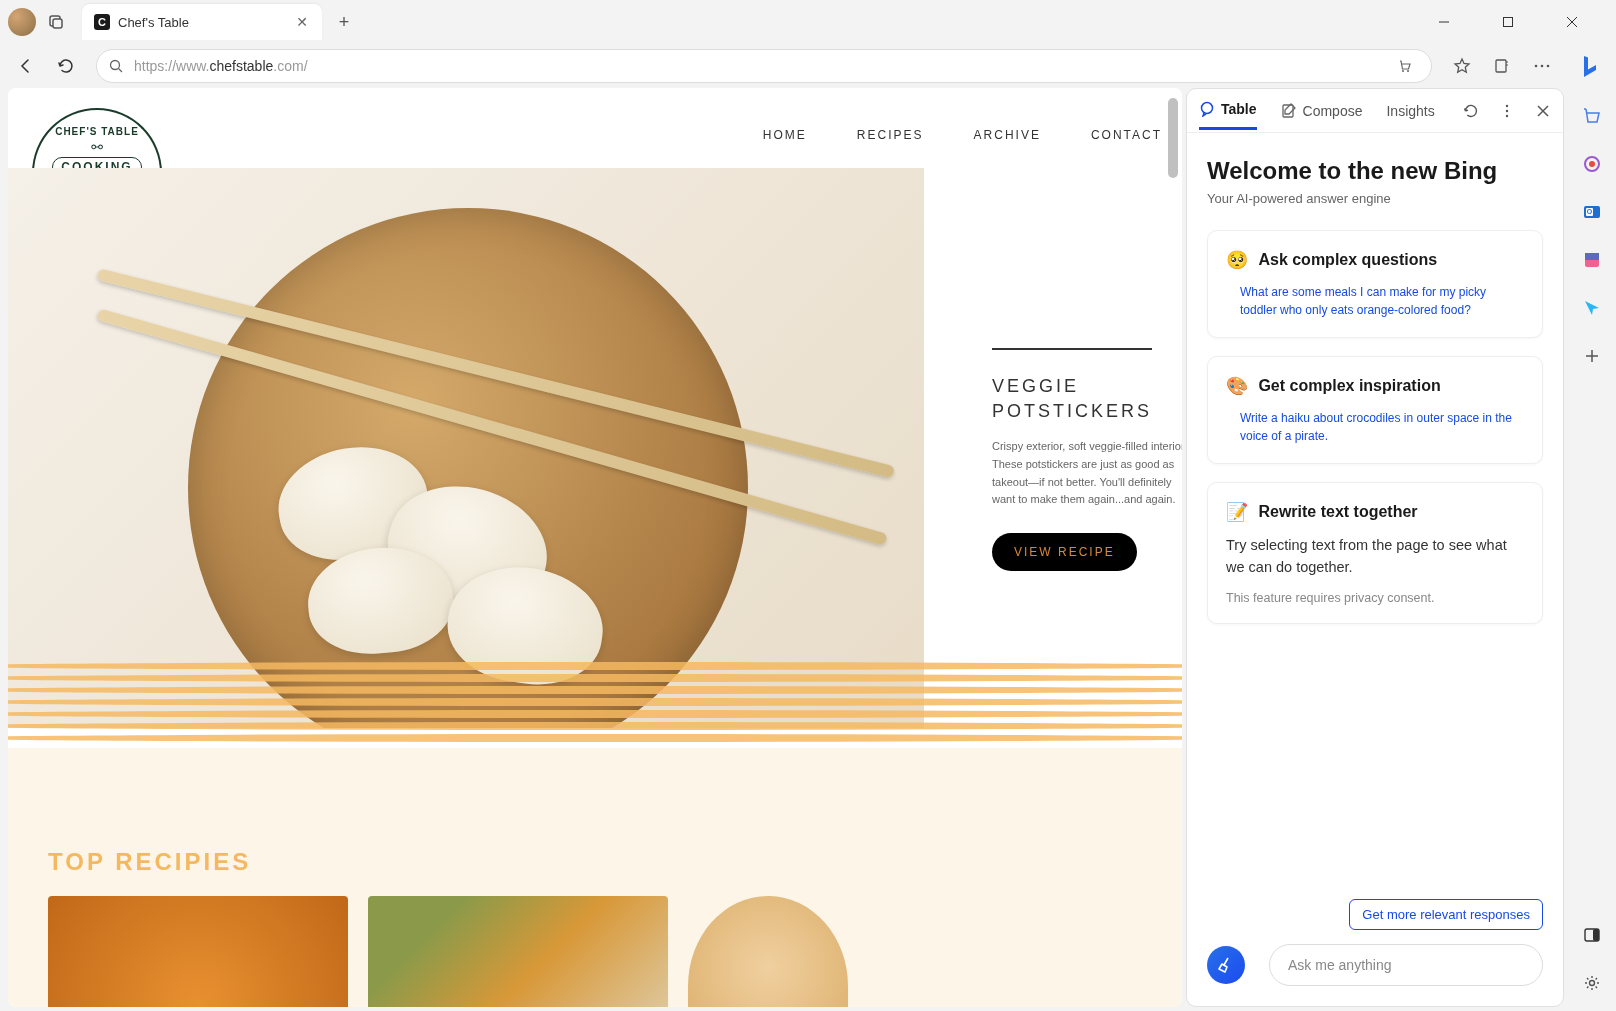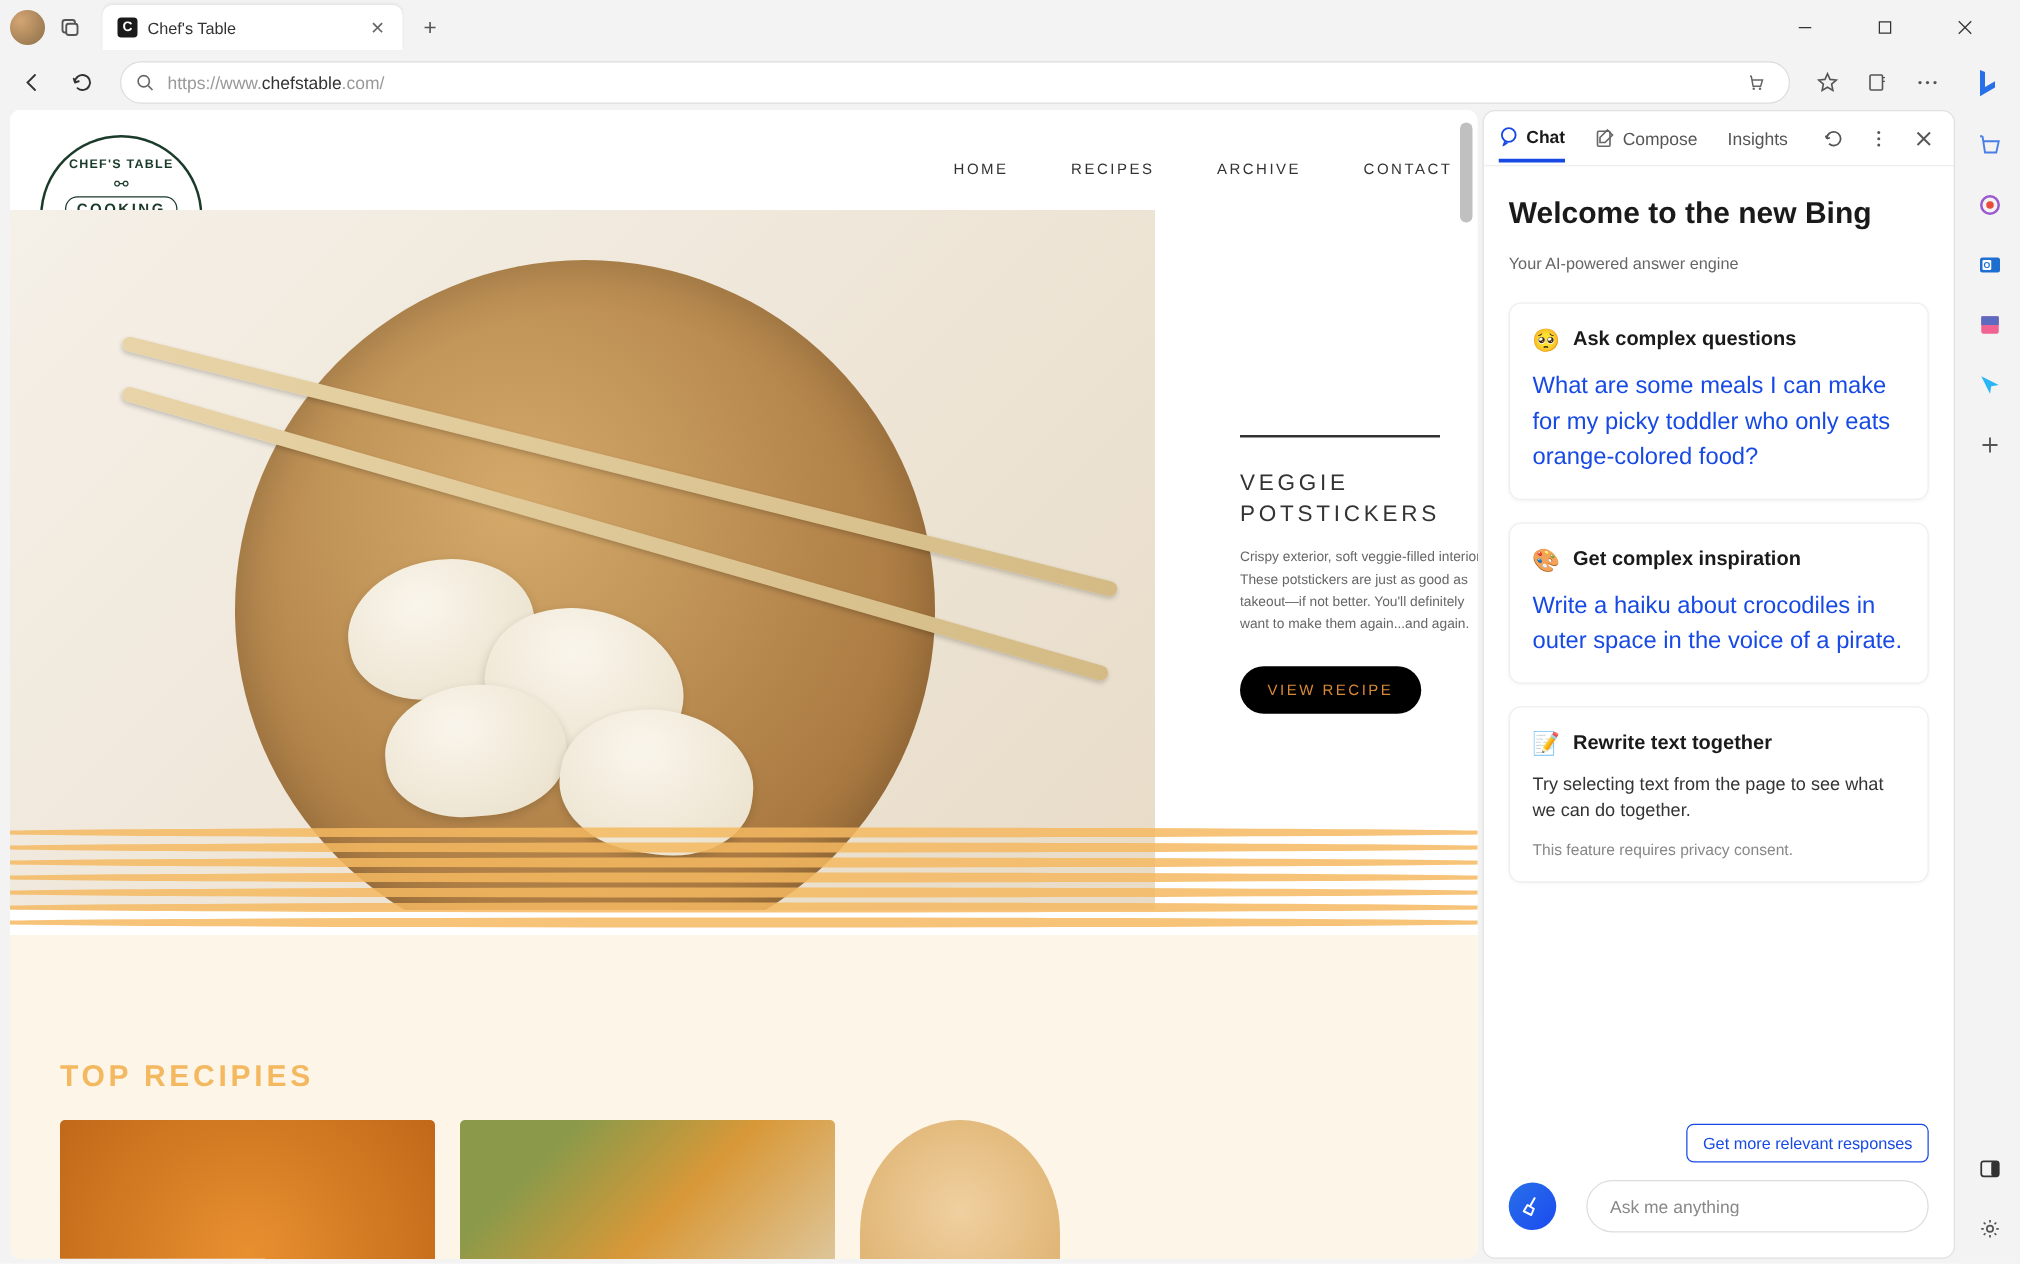--- a/index.html
+++ b/index.html
@@ -81,27 +81,27 @@
 
 .bing-sidebar { width: 378px; background: #fff; border: 1px solid #e0e0e0; border-radius: 10px; margin: 0 4px 4px 0; display: flex; flex-direction: column; }
 .bing-header { height: 44px; display: flex; align-items: center; padding: 0 12px; border-bottom: 1px solid #eee; gap: 24px; }
 .bing-tab { display: flex; align-items: center; gap: 6px; font-size: 14px; color: #555; cursor: pointer; padding: 10px 0; }
 .bing-tab.active { color: #1a1a1a; font-weight: 600; border-bottom: 3px solid #174ae4; }
 .bing-tab-icon { width: 16px; height: 16px; }
 .bing-hdr-actions { margin-left: auto; display: flex; gap: 12px; align-items: center; }
 .bing-hdr-btn { width: 24px; height: 24px; display: flex; align-items: center; justify-content: center; cursor: pointer; color: #555; }
 
 .bing-body { flex: 1; padding: 24px 20px; overflow-y: auto; }
-.bing-welcome-title { font-size: 24px; font-weight: 600; color: #1a1a1a; margin-bottom: 18px; }
+.bing-welcome-title { font-size: 24px; font-weight: 600; color: #1a1a1a; margin-bottom: 6px; }
 .bing-welcome-sub { font-size: 13px; color: #666; margin-bottom: 24px; }
 
 .bing-card { background: #fff; border: 1px solid #eee; border-radius: 10px; padding: 18px; margin-bottom: 18px; box-shadow: 0 1px 3px rgba(0,0,0,0.04); }
 .bing-card-title { display: flex; align-items: center; gap: 10px; font-size: 16px; font-weight: 600; color: #1a1a1a; margin-bottom: 12px; }
 .bing-card-emoji { font-size: 18px; }
-.bing-card-link { font-size: 19px; color: #174ae4; line-height: 1.5; cursor: pointer; }
+.bing-card-link { font-size: 12px; color: #174ae4; line-height: 1.5; cursor: pointer; margin-left: 14px; }
 .bing-card-text { font-size: 14.5px; color: #333; line-height: 1.5; }
 .bing-card-footnote { font-size: 12.5px; color: #888; margin-top: 12px; }
 
 .bing-footer { padding: 14px 20px 20px; }
 .relevant-btn { float: right; border: 1px solid #174ae4; color: #174ae4; background: #fff; border-radius: 6px; padding: 7px 12px; font-size: 13px; cursor: pointer; margin-bottom: 14px; }
 .chat-input-row { clear: both; display: flex; align-items: center; gap: 24px; }
 .broom-btn { width: 38px; height: 38px; border-radius: 50%; background: linear-gradient(135deg, #2870ea, #1b4aef); display: flex; align-items: center; justify-content: center; cursor: pointer; color: #fff; }
 .chat-input { flex: 1; height: 42px; border: 1px solid #ddd; border-radius: 21px; padding: 0 18px; font-size: 14px; color: #333; outline: none; }
 .chat-input::placeholder { color: #888; }
 
@@ -265,21 +265,21 @@
       </div>
   </div>
 
   <div class="bing-sidebar">
     <div class="bing-header">
       <div class="bing-tab active">
         <svg class="bing-tab-icon" viewBox="0 0 16 16">
             <circle cx="8" cy="7" r="5.5" fill="none" stroke="#174ae4" stroke-width="1.5"></circle>
             <path d="M5 12 l-1 3 l3 -2" fill="none" stroke="#174ae4" stroke-width="1.5"></path>
           </svg>
-        <span>Chat</span>
+        <span>Table</span>
       </div>
       <div class="bing-tab">
         <svg class="bing-tab-icon" viewBox="0 0 16 16">
             <rect x="2" y="2" width="10" height="12" rx="1" fill="none" stroke="#666" stroke-width="1.3"></rect>
             <path d="M10 1 l4 4 l-6 6 l-4 0 l0 -4 z" fill="none" stroke="#666" stroke-width="1.3"></path>
           </svg>
         <span>Compose</span>
       </div>
       <div class="bing-tab">
         <span>Insights</span>

